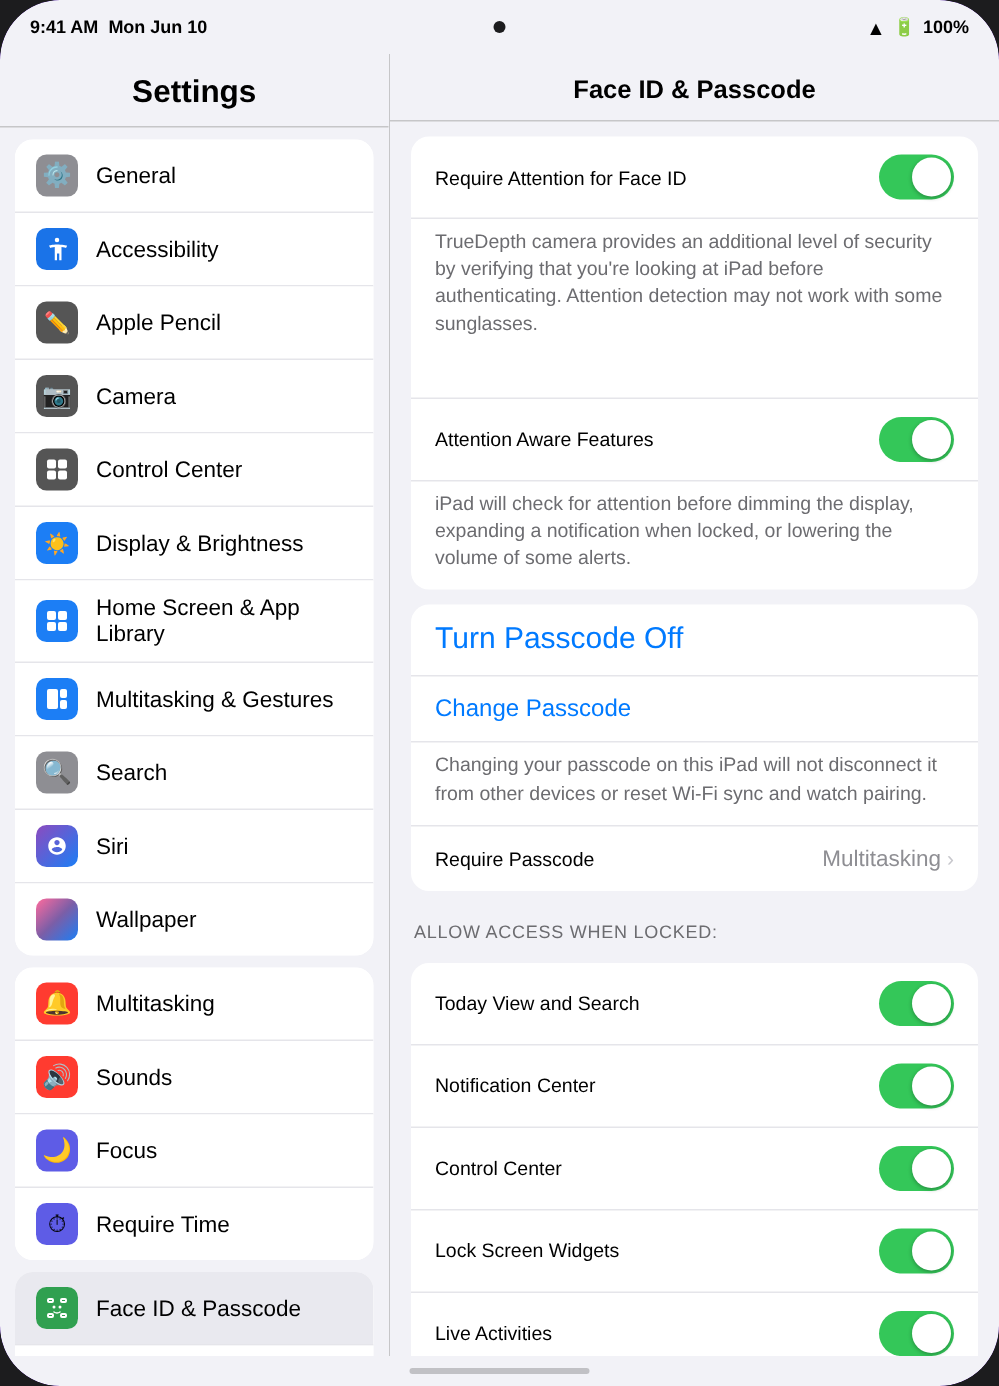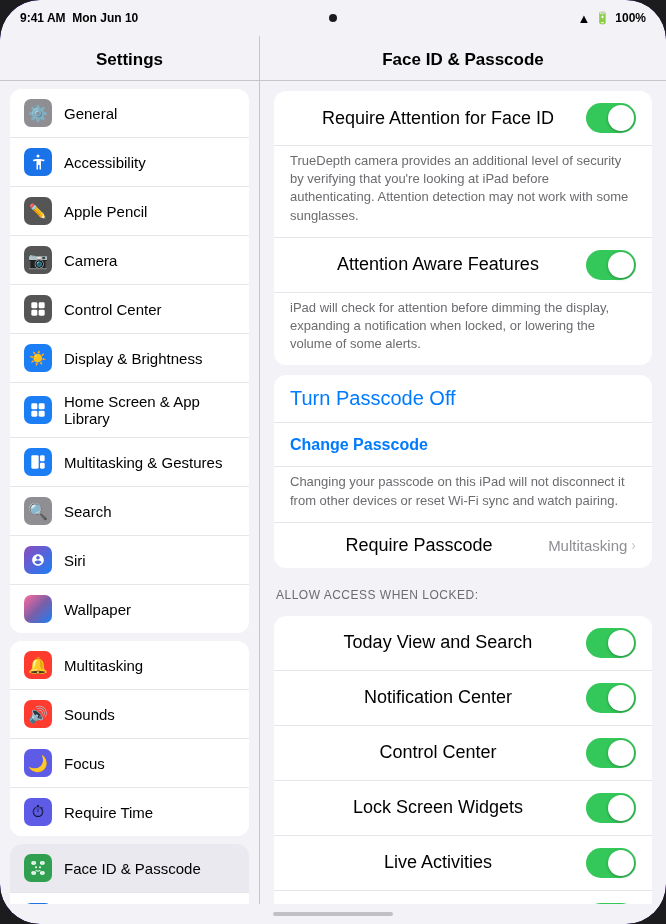--- a/index.html
+++ b/index.html
@@ -40,21 +40,21 @@
     
     .sidebar {
       width: 260px;
       background: #f2f2f7;
       overflow-y: auto;
       flex-shrink: 0;
       border-right: 0.5px solid #c6c6c8;
     }
     .sidebar-title {
       text-align: center;
-      font-size: 17px;
+      font-size: 21px;
       font-weight: 600;
       color: #000;
       padding: 14px 0 10px;
       border-bottom: 0.5px solid #c6c6c8;
     }
     .sidebar-section {
       background: #fff;
       margin: 8px 10px;
       border-radius: 12px;
       overflow: hidden;
@@ -104,21 +104,21 @@
     }
     .panel-row {
       display: flex;
       align-items: center;
       justify-content: space-between;
       padding: 12px 16px;
       border-bottom: 0.5px solid #e5e5ea;
       min-height: 44px;
     }
     .panel-row:last-child { border-bottom: none; }
-    .panel-row-label { font-size: 18px; color: #000; flex: 1; text-align: center; }
+    .panel-row-label { font-size: 13px; color: #000; flex: 1; }
     .panel-row-description {
       padding: 6px 16px 12px;
       font-size: 13px;
       color: #6c6c70;
       line-height: 1.4;
     }
     .toggle {
       width: 50px;
       height: 30px;
       border-radius: 15px;
@@ -331,34 +331,34 @@
       <div class="panel-title">Face ID &amp; Passcode</div>
 
       <div class="panel-section">
         <div class="panel-row">
           <span class="panel-row-label">Require Attention for Face ID</span>
           <div class="toggle on">
             <div class="toggle-knob"></div>
           </div>
         </div>
         <div class="panel-row-description">TrueDepth camera provides an additional level of security by verifying that you're looking at iPad before authenticating. Attention detection may not work with some sunglasses.</div>
-        <div class="panel-row" style="border-top: 0.5px solid #e5e5ea;">
+        <div class="panel-row" style="border-top: 0.5px solid #e5e5ea; margin-top: 28px;">
           <span class="panel-row-label">Attention Aware Features</span>
           <div class="toggle on">
             <div class="toggle-knob"></div>
           </div>
         </div>
         <div class="panel-row-description">iPad will check for attention before dimming the display, expanding a notification when locked, or lowering the volume of some alerts.</div>
       </div>
 
       <div class="panel-section">
         <div class="panel-row" style="border-bottom:0.5px solid #e5e5ea;">
           <span style="font-size:20px;color:#007aff;">Turn Passcode Off</span>
         </div>
-        <div class="panel-row" style="border-bottom:0.5px solid #e5e5ea;font-weight:bold;">
+        <div class="panel-row" style="border-bottom:0.5px solid #e5e5ea;">
           <span style="font-size:16px;color:#007aff;">Change Passcode</span>
         </div>
         <div class="panel-row-description">Changing your passcode on this iPad will not disconnect it from other devices or reset Wi-Fi sync and watch pairing.</div>
         <div class="panel-row" style="border-top:0.5px solid #e5e5ea;">
           <span class="panel-row-label">Require Passcode</span>
           <span class="panel-row-sub">Multitasking</span>
           <span class="chevron">›</span>
         </div>
       </div>
 

